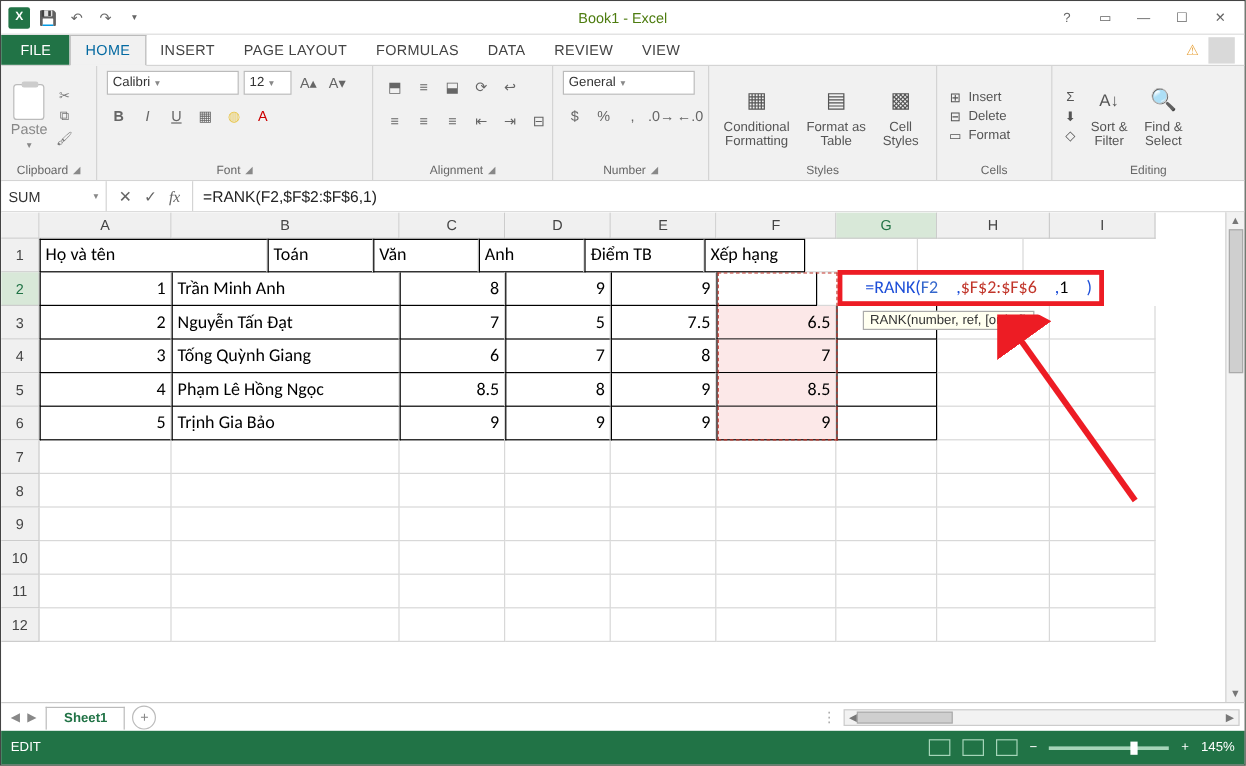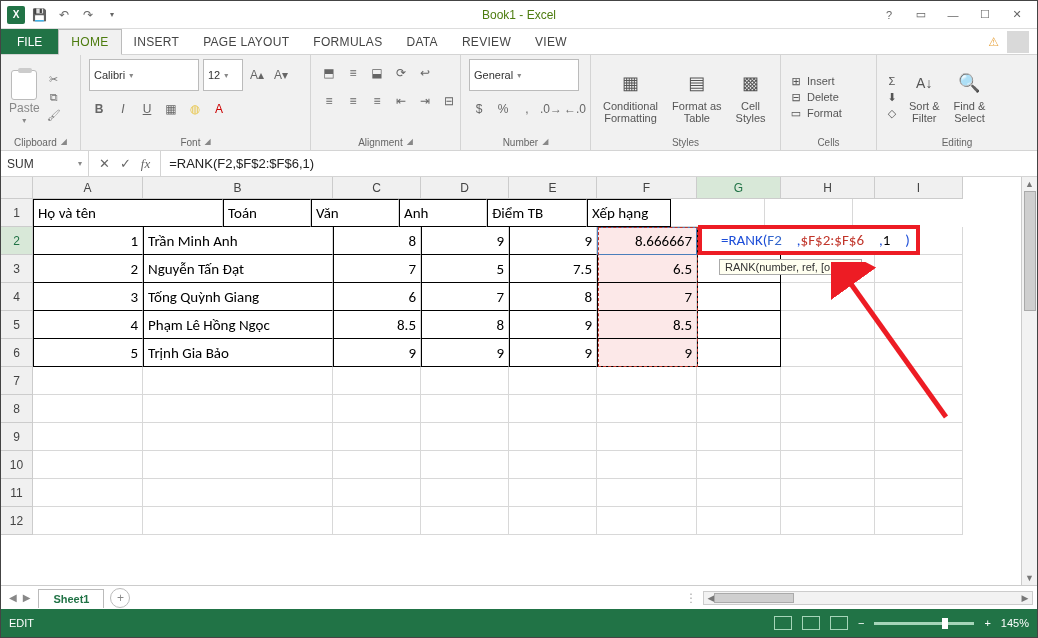--- a/index.html
+++ b/index.html
@@ -12,40 +12,40 @@
   .qat-icon { width: 18px; height: 18px; display: flex; align-items: center; justify-content: center; color: #666; font-size: 12px; }
   .excel-icon { width: 18px; height: 18px; background: #217346; color:#fff; display:flex; align-items:center; justify-content:center; font-size:10px; font-weight:bold; border-radius:2px;}
   .title-center { position: absolute; left: 50%; transform: translateX(-50%); color: #4d7c0f; font-size: 12px; }
   .winctrls { margin-left: auto; display: flex; align-items: center; gap: 4px; padding-right: 6px; }
   .winbtn { width: 28px; height: 20px; display: flex; align-items: center; justify-content: center; color: #666; font-size: 11px; }
 
   
   .ribbon-tabs { display: flex; align-items: stretch; height: 26px; background: #fff; border-bottom: 1px solid #d4d4d4; }
   .file-tab { background: #217346; color: #fff; padding: 0 16px; display: flex; align-items: center; font-size: 12px; }
   .tab { padding: 0 12px; display: flex; align-items: center; color: #444; font-size: 12px; text-transform: uppercase; letter-spacing: .3px; }
-  .tab.active { color: #4d7c0f; border: 1px solid #bbb; border-bottom: 1px solid #f1f1f1; background:#f1f1f1; margin-bottom:-1px;}
+  .tab.active { color: #0369a1; border: 1px solid #bbb; border-bottom: 1px solid #f1f1f1; background:#f1f1f1; margin-bottom:-1px;}
   .ribbon-right { margin-left:auto; display:flex; align-items:center; gap:8px; padding-right:8px; }
   .user-box { width: 22px; height: 22px; background: #d9d9d9; }
 
   
   .ribbon-body { height: 96px; background: #f1f1f1; border-bottom: 1px solid #d4d4d4; display: flex; }
   .group { border-right: 1px solid #d4d4d4; padding: 4px 8px 2px 8px; display: flex; flex-direction: column; justify-content: space-between; }
   .group-label { text-align: center; font-size: 10px; color: #666; padding-top: 2px; display:flex; justify-content:center; gap:4px; align-items:flex-start;}
   .group-content { flex: 1; display: flex; align-items: center; gap: 6px; color:#888;}
   .dialog-launcher { font-size: 8px; color: #888; }
 
   .paste-block { display:flex; flex-direction:column; align-items:center; justify-content:center; color:#888; gap:1px;}
   .paste-clip { width:26px; height:30px; border:1px solid #bbb; border-radius:3px; position:relative; background:#fff;}
   .paste-clip::before{content:""; position:absolute; top:-3px;left:6px;width:14px;height:5px;background:#ccc;border-radius:2px;}
 
   .mini-col { display:flex; flex-direction:column; gap:2px;}
   .mini-btn { width:16px; height:16px; display:flex;align-items:center;justify-content:center;font-size:11px;color:#777;}
 
   .font-row { display:flex; gap:4px; align-items:center;}
-  .combo { height:32px; border:1px solid #bbb; background:#fff; display:flex; align-items:center; padding:0 4px; font-size:11px; color:#333; gap:4px;}
+  .combo { height:20px; border:1px solid #bbb; background:#fff; display:flex; align-items:center; padding:0 4px; font-size:11px; color:#333; gap:4px;}
   .combo .caret{font-size:8px;color:#888;}
   .btnrow { display:flex; gap:4px; margin-top:4px;}
   .ibtn { width:20px; height:20px; display:flex;align-items:center;justify-content:center;font-size:12px;color:#666;}
 
   .big-btn { display:flex; flex-direction:column; align-items:center; justify-content:center; gap:2px; padding:0 4px; font-size:11px; color:#555; text-align:center; line-height:1.1;}
   .big-icon { width:28px; height:28px; display:flex;align-items:center;justify-content:center;font-size:18px;}
 
   .cells-col { display:flex;flex-direction:column;gap:2px;font-size:11px;color:#555;}
   .cells-col .row{display:flex;align-items:center;gap:4px;}
   .cells-icn{width:14px;height:14px;display:inline-flex;align-items:center;justify-content:center;}
@@ -362,21 +362,20 @@
         <div class="cell wI"></div>
       </div>
 
       <div class="datarow">
         <div class="rh active">2</div>
         <div class="cell wA right brd-l brd-b">1</div>
         <div class="cell wB brd-l brd-b">Trần Minh Anh</div>
         <div class="cell wC right brd-l brd-b">8</div>
         <div class="cell wD right brd-l brd-b">9</div>
         <div class="cell wE right brd-l brd-b">9</div>
-        <div class="cell wF right brd-l brd-b pink" style="outline:1.5px solid #4a7ebb;outline-offset:-1px">8.666667</div>
         <div class="cell wG brd-l brd-b brd-r"></div>
         <div class="cell wH"></div>
         <div class="cell wI"></div>
       </div>
       <div class="datarow">
         <div class="rh">3</div>
         <div class="cell wA right brd-l brd-b">2</div>
         <div class="cell wB brd-l brd-b">Nguyễn Tấn Đạt</div>
         <div class="cell wC right brd-l brd-b">7</div>
         <div class="cell wD right brd-l brd-b">5</div>

